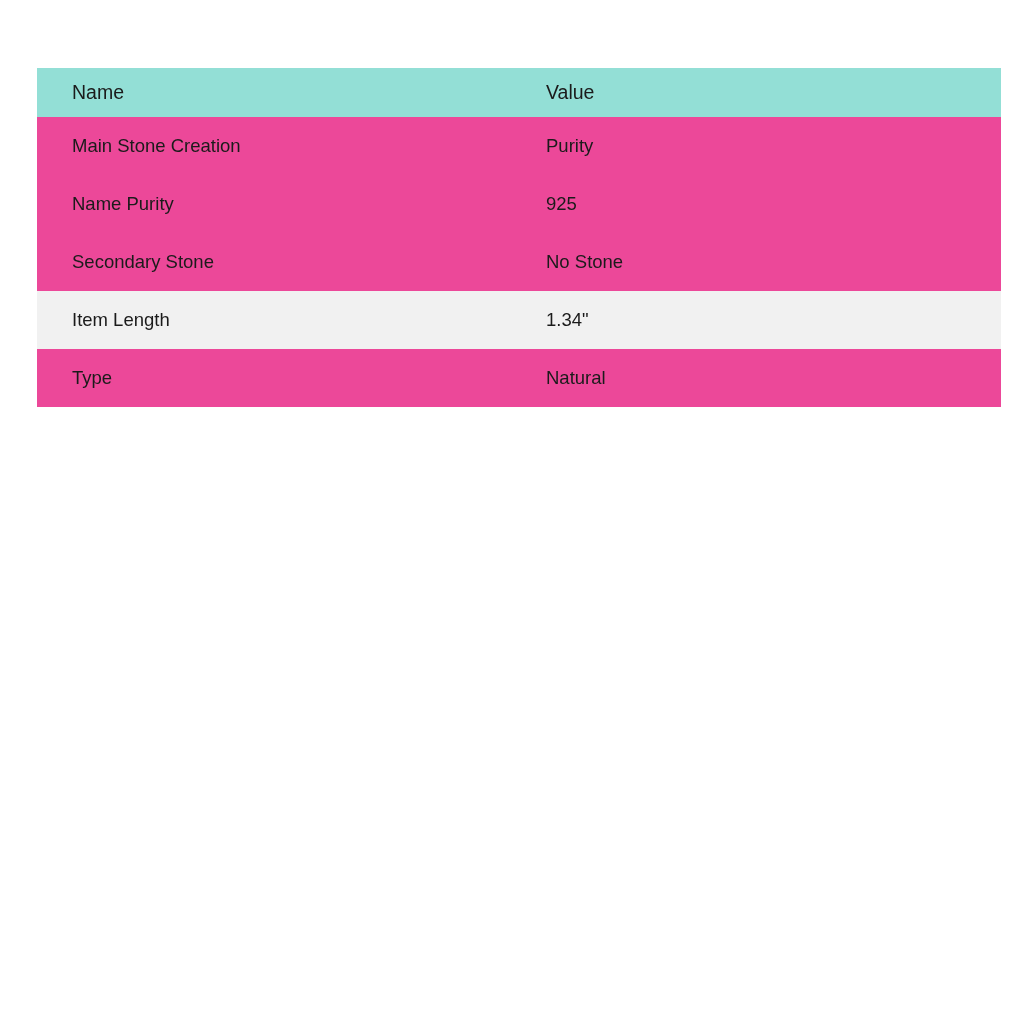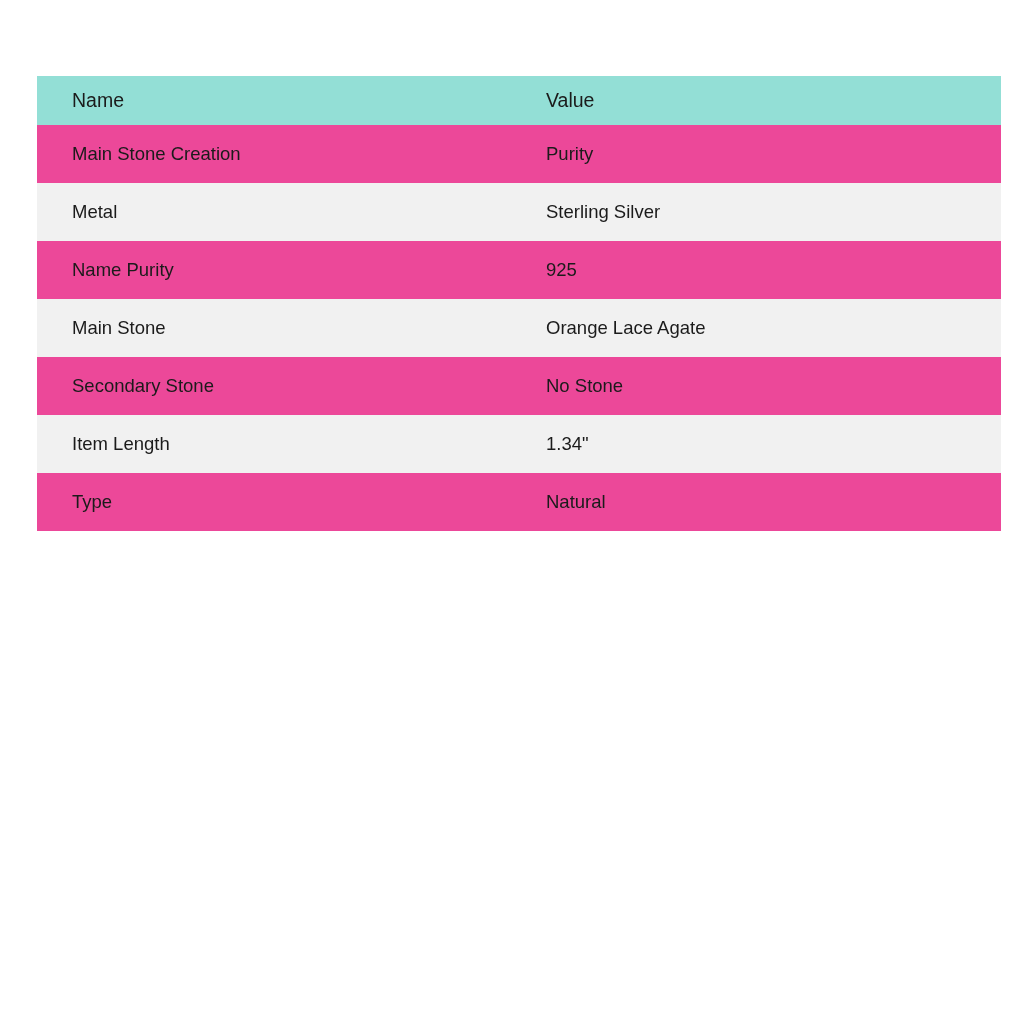--- a/index.html
+++ b/index.html
@@ -14,21 +14,21 @@
   .page {
     position: relative;
     width: 1024px;
     height: 1024px;
     background: #ffffff;
   }
 
   .spec-table {
     position: absolute;
     left: 37px;
-    top: 76px;
+    top: 68px;
     width: 964px;
     border-collapse: collapse;
     table-layout: fixed;
   }
 
   .spec-table col.col-name { width: 487px; }
   .spec-table col.col-value { width: 477px; }
 
   .spec-table th {
     background: #93dfd6;
@@ -80,31 +80,23 @@
       <tr>
         <th class="name-head">Name</th>
         <th class="value-head">Value</th>
       </tr>
     </thead>
     <tbody>
       <tr class="odd-row">
         <td class="name-cell">Main Stone Creation</td>
         <td class="value-cell">Purity</td>
       </tr>
-      <tr class="even-row">
-        <td class="name-cell">Metal</td>
-        <td class="value-cell">Sterling Silver</td>
-      </tr>
       <tr class="odd-row">
         <td class="name-cell">Name Purity</td>
         <td class="value-cell">925</td>
-      </tr>
-      <tr class="even-row">
-        <td class="name-cell">Main Stone</td>
-        <td class="value-cell">Orange Lace Agate</td>
       </tr>
       <tr class="odd-row">
         <td class="name-cell">Secondary Stone</td>
         <td class="value-cell">No Stone</td>
       </tr>
       <tr class="even-row">
         <td class="name-cell">Item Length</td>
         <td class="value-cell">1.34"</td>
       </tr>
       <tr class="odd-row">

